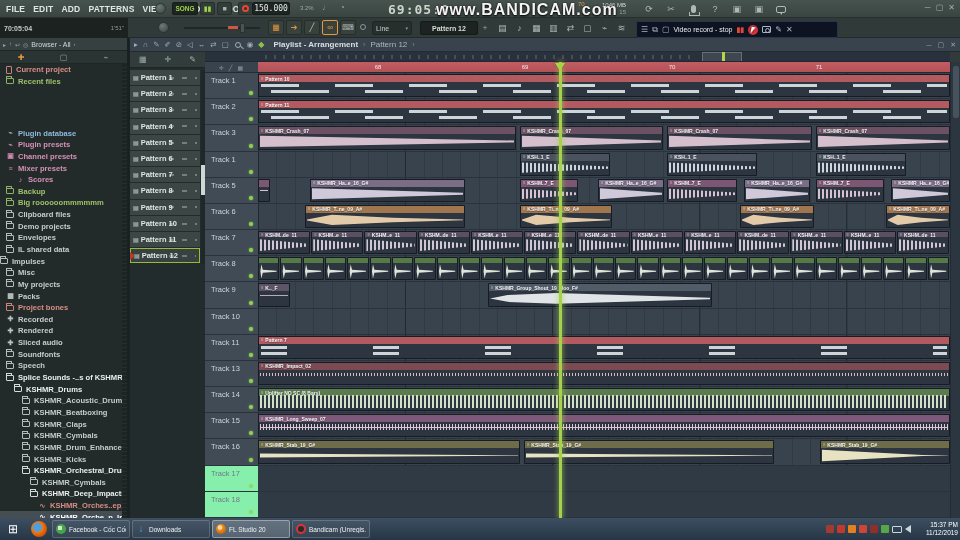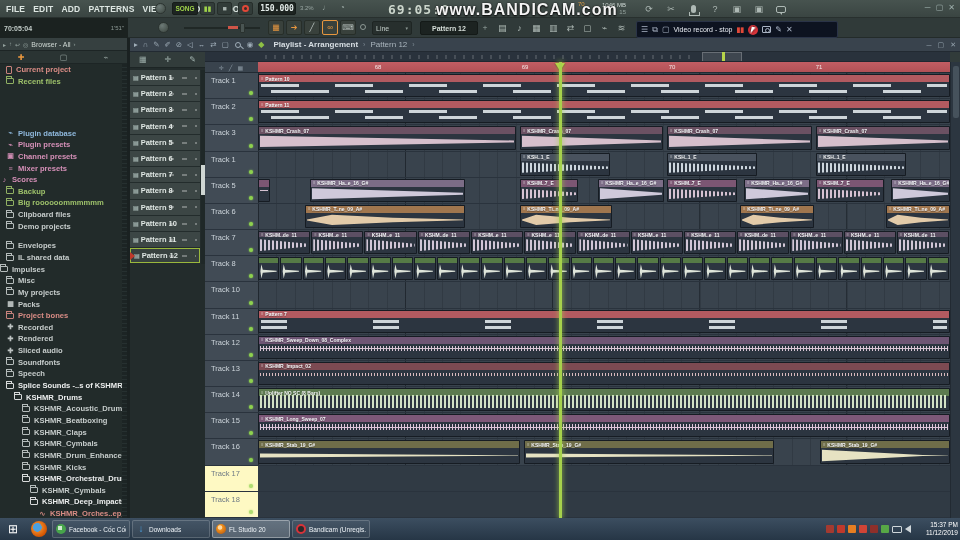--- a/index.html
+++ b/index.html
@@ -18,21 +18,21 @@
   #knob-main{left:155px;top:3px}
   .ledbox{position:absolute;top:2px;height:13px;background:#1d2421;border:1px solid #161c1a;
     border-radius:2px;display:flex;align-items:center;justify-content:center}
   #songmode{left:172px;width:26px;color:#9fd34a;font-size:6.5px;font-weight:bold}
   .tbtn{position:absolute;top:2px;width:15px;height:13px;background:#323c39;border:1px solid #262e2b;
     border-radius:2px;display:flex;align-items:center;justify-content:center;font-size:7px;color:#a7b2ae}
   #btn-pause{left:200px;color:#9fd34a}
   #btn-stop{left:217px}
   #btn-record{left:238px;width:15px}
   #btn-record .rec{width:7px;height:7px;border-radius:50%;border:2px solid #e04838;background:#3a2a28}
-  #tempo{left:258px;width:38px;color:#e4ecea;font-size:8px;font-weight:bold;font-family:"DejaVu Sans Mono",monospace}
+  #tempo{left:252px;width:38px;color:#e4ecea;font-size:8px;font-weight:normal;font-family:"DejaVu Sans Mono",monospace}
   .tico{position:absolute;top:3px;font-size:8px;color:#9aa8a4}
   #cpu-text{position:absolute;left:300px;top:5px;font-size:6px;color:#9aa8a4}
   #mon1{left:322px}#mon2{left:340px}
   #time-big{position:absolute;left:388px;top:2px;font-family:"DejaVu Sans Mono",monospace;
     font-size:13px;font-weight:bold;color:#ccd6cc;letter-spacing:1px}
   #bar-hint{position:absolute;left:578px;top:1px;font-size:6px;color:#dd9b45}
   #mem{position:absolute;left:590px;top:2px;font-size:6px;color:#cfd8d4;text-align:right;width:36px;line-height:7px}
   #mem .sub{color:#93a19c}
   .tb-ic{position:absolute;top:2px;width:18px;height:14px;display:flex;align-items:center;justify-content:center;
     font-size:9px;color:#aeb9b5}
@@ -169,21 +169,21 @@
   #lanes{position:absolute;left:205px;top:73px;width:745px;height:445px;display:flex;flex-direction:column}
   .trk{flex:1;display:flex;border-bottom:1px solid #2a333d;min-height:0}
   .trk-name{width:53px;flex:none;background:#414b55;position:relative;
     font-size:7.5px;color:#ccd4da;padding:3px 0 0 6px}
   .trk .led{position:absolute;right:5px;bottom:3px;width:4px;height:4px;border-radius:50%;
     background:#8ed14f;box-shadow:0 0 2px #8ed14f}
   .trk-lane{flex:1;position:relative;background:#39434d;
     background-image:
       repeating-linear-gradient(90deg,rgba(13,18,24,.45) 0 1px,transparent 1px 147px),
       repeating-linear-gradient(90deg,rgba(13,18,24,.18) 0 1px,transparent 1px 18.4px)}
-  .trk.dim .trk-name{background:#fef9c3;color:#6e7a85}
+  .trk.dim .trk-name{background:#86efac;color:#6e7a85}
   .trk.dim .trk-lane{background:#303a44}
   .trk.dim .led{opacity:.7}
 
   .clip{position:absolute;top:1px;bottom:1px;background:#2c3540;border:1px solid rgba(8,12,16,.6);
     border-radius:1px;overflow:hidden}
   .clip-head{height:7px;display:flex;align-items:center;overflow:hidden;padding-left:2px;gap:2px}
   .clip-head .ch-ic{font-size:4px;color:rgba(255,255,255,.75);line-height:4px}
   .clip-label{font-size:5px;font-weight:bold;color:#f4f6f8;white-space:nowrap;
     text-shadow:0 1px 1px rgba(0,0,0,.4)}
   .wave{position:absolute;left:1px;right:1px;top:8px;bottom:1px;background:var(--wc)}
@@ -373,41 +373,41 @@
           <span class="b-label">Plugin presets</span>
         </div>
         <div class="b-row" style="padding-left: 6px; color: rgb(214, 144, 184);">
           <span class="bglyph">▣</span>
           <span class="b-label">Channel presets</span>
         </div>
         <div class="b-row" style="padding-left: 6px; color: rgb(214, 144, 184);">
           <span class="bglyph">≡</span>
           <span class="b-label">Mixer presets</span>
         </div>
-        <div class="b-row" style="padding-left: 0; color: rgb(214, 144, 184);">
+        <div class="b-row" style="padding-left: 16px; color: rgb(214, 144, 184);">
           <span class="bglyph">♪</span>
           <span class="b-label">Scores</span>
         </div>
         <div class="b-row" style="padding-left: 6px; color: rgb(157, 192, 106);">
           <span class="bic folder"></span>
           <span class="b-label">Backup</span>
         </div>
         <div class="b-row" style="padding-left: 6px; color: rgb(157, 192, 106);">
           <span class="bic folder"></span>
           <span class="b-label">Big roooooommmmmm</span>
         </div>
         <div class="b-row" style="padding-left: 6px; color: rgb(198, 204, 203);">
           <span class="bic folder"></span>
           <span class="b-label">Clipboard files</span>
         </div>
         <div class="b-row" style="padding-left: 6px; color: rgb(198, 204, 203);">
           <span class="bic folder"></span>
           <span class="b-label">Demo projects</span>
         </div>
-        <div class="b-row" style="padding-left: 6px; color: rgb(198, 204, 203); margin-top: 8px;">
+        <div class="b-row" style="padding-left: 6px; color: rgb(198, 204, 203);">
           <span class="bic folder"></span>
           <span class="b-label">Envelopes</span>
         </div>
         <div class="b-row" style="padding-left: 6px; color: rgb(198, 204, 203);">
           <span class="bic folder"></span>
           <span class="b-label">IL shared data</span>
         </div>
         <div class="b-row" style="color: rgb(198, 204, 203);">
           <span class="bic folder"></span>
           <span class="b-label">Impulses</span>
@@ -1029,45 +1029,52 @@
             <div class="clip-head minihead-ticks" style="background: rgb(86, 122, 70);"></div>
             <div class="wave w-spike" style="--wc: #dfe5da;"></div>
           </div>
           <div class="clip mini" style="left: 669.677px; width: 21.3226px;">
             <div class="clip-head minihead-ticks" style="background: rgb(86, 122, 70);"></div>
             <div class="wave w-spike" style="--wc: #dfe5da;"></div>
           </div>
         </div>
       </div>
       <div class="trk">
+        <div class="trk-name"><span>Track 9</span><span class="led"></span></div>
+        <div class="trk-lane">
+          <div class="clip" style="left: 0px; width: 32px;">
+            <div class="clip-head" style="background: rgb(93, 85, 101);">
+              <span class="ch-ic">≡</span>
+              <span class="clip-label">K.._F</span>
+            </div>
+            <div class="wave w-line" style="--wc: #b9aac1;"></div>
+          </div>
+          <div class="clip" style="left: 230px; width: 224px;">
+            <div class="clip-head" style="background: rgb(82, 92, 104);">
+              <span class="ch-ic">≡</span>
+              <span class="clip-label">KSHMR_Group_Shout_19_Hoo_F#</span>
+            </div>
+            <div class="wave w-shout" style="--wc: #e0e4e6;"></div>
+          </div>
+        </div>
+      </div>
+      <div class="trk">
         <div class="trk-name"><span>Track 10</span><span class="led"></span></div>
         <div class="trk-lane"></div>
       </div>
       <div class="trk">
         <div class="trk-name"><span>Track 11</span><span class="led"></span></div>
         <div class="trk-lane">
           <div class="clip sparse" style="left: 0px; width: 692px;">
             <div class="clip-head" style="background: rgb(178, 90, 96);">
               <span class="ch-ic">≡</span>
               <span class="clip-label">Pattern 7</span>
             </div>
             <div class="dash d1"></div>
             <div class="dash d2"></div>
-          </div>
-        </div>
-      </div>
-      <div class="trk">
-        <div class="trk-name"><span>Track 12</span><span class="led"></span></div>
-        <div class="trk-lane">
-          <div class="clip" style="left: 0px; width: 692px;">
-            <div class="clip-head" style="background: rgb(110, 85, 116);">
-              <span class="ch-ic">≡</span>
-              <span class="clip-label">KSHMR_Sweep_Down_08_Complex</span>
-            </div>
-            <div class="wave w-dense" style="--wc: #d9c5d5;"></div>
           </div>
         </div>
       </div>
       <div class="trk">
         <div class="trk-name"><span>Track 13</span><span class="led"></span></div>
         <div class="trk-lane">
           <div class="clip" style="left: 0px; width: 692px;">
             <div class="clip-head" style="background: rgb(124, 74, 82);">
               <span class="ch-ic">≡</span>
               <span class="clip-label">KSHMR_Impact_02</span>

